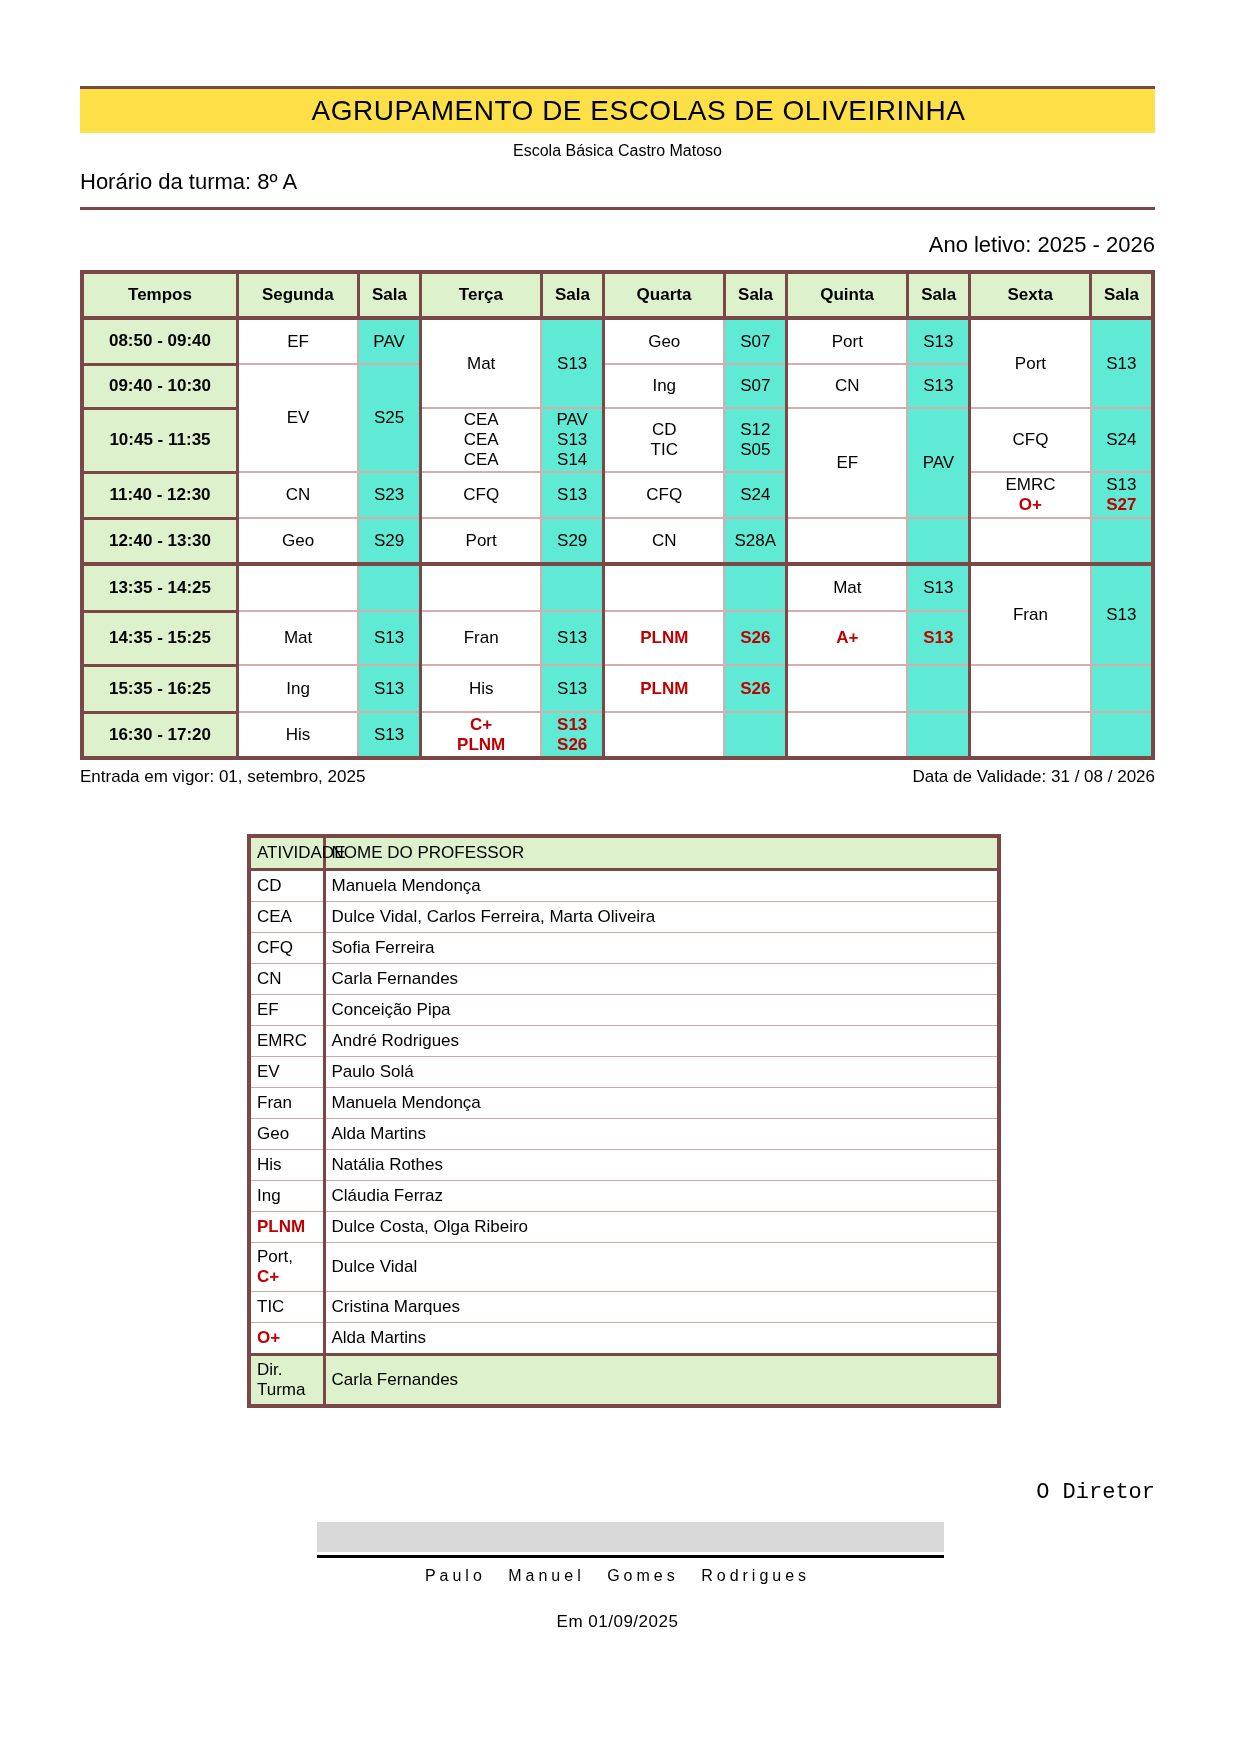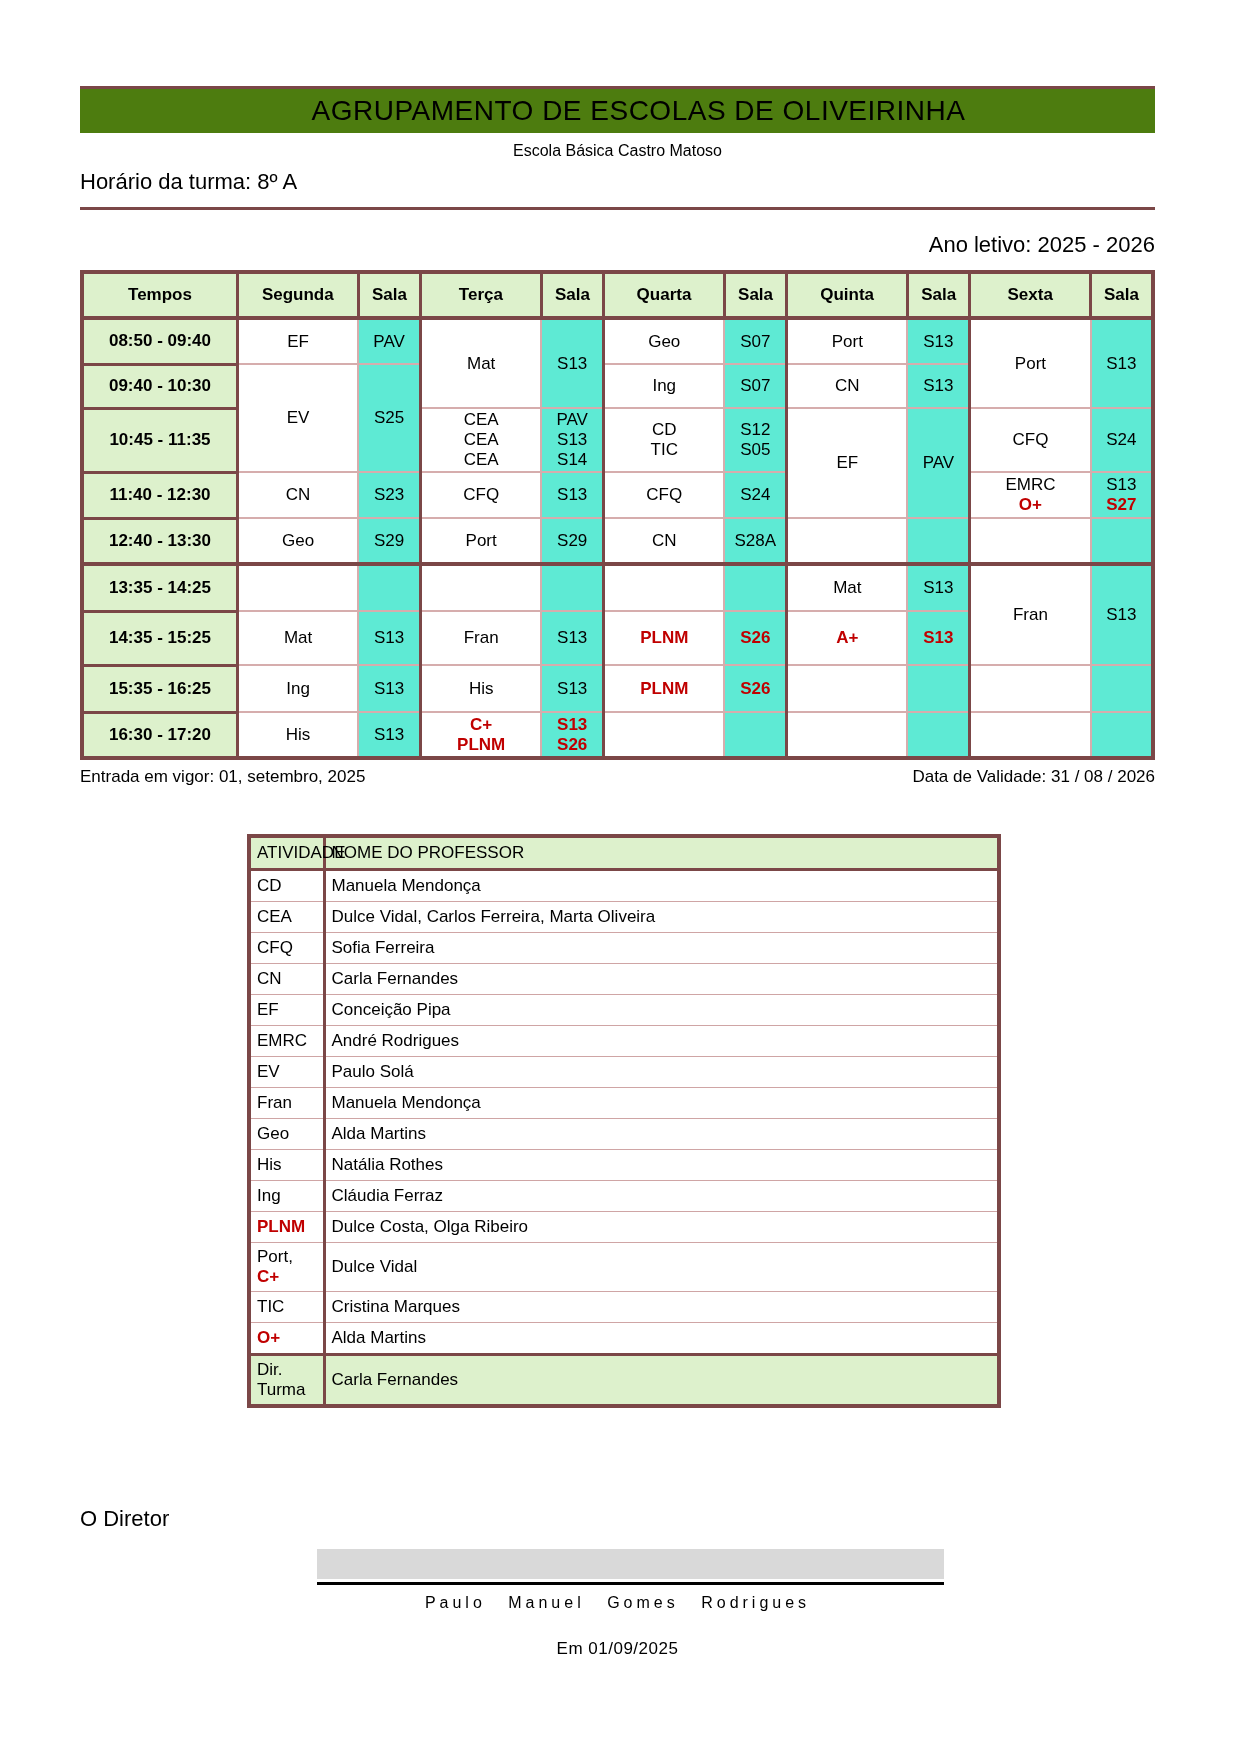--- a/index.html
+++ b/index.html
@@ -4,21 +4,21 @@
 <style>
   html,body{margin:0;padding:0;background:#fff;}
   .page{position:relative;width:1241px;height:1755px;background:#fff;
         font-family:"Liberation Sans",sans-serif;color:#000;overflow:hidden;}
   .content{margin-left:80px;width:1075px;}
 
   .rule{height:3px;background:#7b4747;}
   .rule-top{margin-top:86px;}
   .rule-mid{margin-top:12px;}
 
-  .title-bar{background:#4d7c0f;height:44px;display:flex;align-items:center;justify-content:center;padding-left:42px;}
+  .title-bar{background:#fde047;height:44px;display:flex;align-items:center;justify-content:center;padding-left:42px;}
   .title-bar .t{font-size:28px;letter-spacing:0.5px;}
   .school{margin-top:9px;text-align:center;font-size:16px;}
   .class-line{margin-top:9px;font-size:22px;}
 
   .ano{margin-top:22px;text-align:right;font-size:22px;}
 
   table{border-collapse:collapse;table-layout:fixed;}
   .tt{width:1075px;margin-top:12px;}
   .tt td,.tt th{border:2px solid #d6adad;text-align:center;vertical-align:middle;
                 font-size:17px;padding:0;overflow:hidden;}
@@ -35,21 +35,21 @@
 
   .vigor-row{margin-top:7px;display:flex;justify-content:space-between;font-size:17px;}
 
   .teachers{width:750px;margin-left:167px;margin-top:47px;border:4px solid #7b4747;}
   .teachers td,.teachers th{border:1px solid #cfa5a5;font-size:17px;text-align:left;
       padding:4px 6px 4px 6px;height:22px;vertical-align:middle;}
   .teachers th{background:#ddf1cc;font-weight:normal;border:3px solid #7b4747;}
   .teachers td.act{border-right:3px solid #7b4747;}
   .teachers tr.dir td{background:#ddf1cc;border-top:3px solid #7b4747;border-bottom:3px solid #7b4747;}
 
-  .director{margin-top:98px;text-align:left;font-size:22px;}
+  .director{margin-top:72px;text-align:right;font-size:22px;font-family:Liberation Mono, monospace;}
   .sig-bar{margin-top:17px;margin-left:237px;width:627px;height:30px;background:#d9d9d9;}
   .sig-line{margin-left:237px;width:627px;height:3px;background:#000;margin-top:3px;}
   .sig-name{margin-top:9px;text-align:center;font-size:16px;letter-spacing:4px;word-spacing:14px;}
   .sig-date{margin-top:27px;text-align:center;font-size:17px;letter-spacing:0.5px;}
 </style>
 </head>
 <body>
 
 <div class="page">
   <div class="content">

